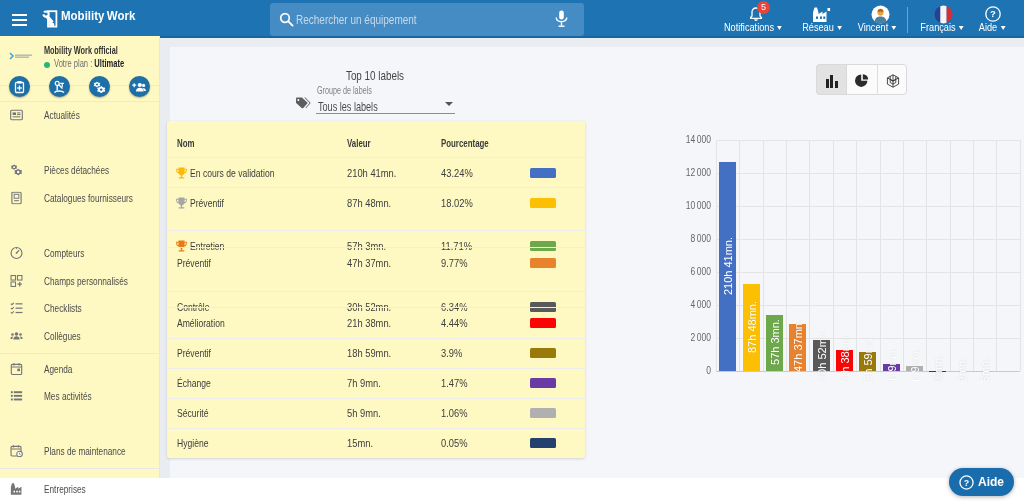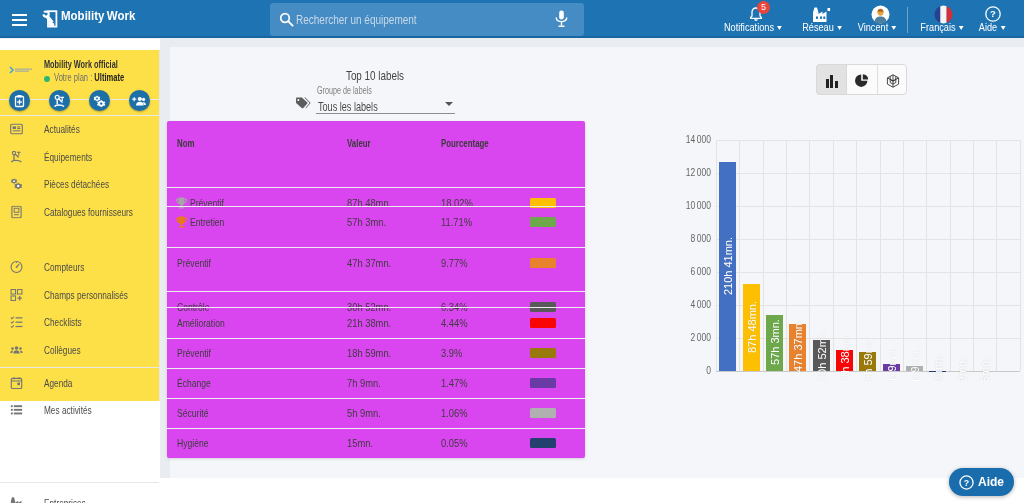--- a/index.html
+++ b/index.html
@@ -3,31 +3,31 @@
 <style>
 *{margin:0;padding:0;box-sizing:border-box}
 html,body{width:1024px;height:503px;overflow:hidden;font-family:"Liberation Sans",sans-serif;background:#fff}
 .abs{position:absolute}
 #page{position:relative;width:1024px;height:503px}
 
 #nav{position:absolute;left:0;top:0;width:1024px;height:40px;background:linear-gradient(#1e73b2 0,#1e73b2 36.5px,#17669f 36.5px,#17669f 38.5px,#e9ecf0 38.5px)}
 #nav .txt{color:#fff;font-size:11.5px;transform:scaleX(.8);transform-origin:center}
 .caret{display:inline-block;width:0;height:0;border-left:3.5px solid transparent;border-right:3.5px solid transparent;border-top:4px solid #fff;vertical-align:middle;margin-left:4px}
 
-#side{position:absolute;left:0;top:50px;width:160px;height:351px;background:#fde047;border-right:1px solid #e4e6e8}
+#side{position:absolute;left:0;top:36px;width:160px;height:442px;background:#fef9c3;border-right:1px solid #e4e6e8}
 .mi{position:absolute;left:0;width:159px;height:27px}
 .mi .lbl{position:absolute;left:44px;top:50%;transform:translateY(-50%) scaleX(.75);transform-origin:left center;font-size:11px;color:#4b4b4b;white-space:nowrap}
 .mi .ic{position:absolute;left:10px;top:50%;transform:translateY(-50%);width:13px;height:13px}
 .cxl{display:inline-block;transform:scaleX(.75);transform-origin:left center;white-space:nowrap}
 .sdiv{position:absolute;left:0;width:159px;border-top:1px solid #e8e8e8}
 
 #main{position:absolute;left:160px;top:40px;width:864px;height:463px;background:#e9ecf0}
 #panel{position:absolute;left:10px;top:7px;width:854px;height:431px;background:#f4f6f9}
 #below{position:absolute;left:0px;top:438px;width:864px;height:25px;background:#fff}
-#card{position:absolute;left:167px;top:121px;width:418px;height:337px;background:#d946ef;border-radius:2px;box-shadow:0 1px 3px rgba(0,0,0,.14)}
+#card{position:absolute;left:167px;top:121px;width:418px;height:337px;background:#fef9c3;border-radius:2px;box-shadow:0 1px 3px rgba(0,0,0,.14)}
 .trow{position:absolute;left:0;width:418px;height:30px;border-top:1px solid #ededed}
 .tname{position:absolute;top:50%;transform:translateY(-50%) scaleX(.78);transform-origin:left center;font-size:11px;color:#3d3d3d;white-space:nowrap}
 .tval{position:absolute;left:180px;top:50%;transform:translateY(-50%) scaleX(.85);transform-origin:left center;font-size:11px;color:#3d3d3d;white-space:nowrap}
 .tpct{position:absolute;left:274px;top:50%;transform:translateY(-50%) scaleX(.85);transform-origin:left center;font-size:11px;color:#3d3d3d;white-space:nowrap}
 .chip{position:absolute;left:363px;top:50%;transform:translateY(-50%);width:26px;height:10px;border-radius:1.5px}
 
 .gv{position:absolute;width:1px;background:#e4e4e4}
 .gh{position:absolute;height:1px;background:#e4e4e4}
 .ylab{position:absolute;width:40px;text-align:right;font-size:10px;color:#666;transform:scaleX(.85);transform-origin:right center}
 .bar{position:absolute}
@@ -152,30 +152,20 @@
 <div class="mi" style="top:65.5px">
 <svg class="ic" viewBox="0 0 15 15">
           <rect x="0.8" y="2" width="13.4" height="11" rx="1.2" fill="none" stroke="#757575" stroke-width="1.3"></rect>
           <rect x="3" y="4.5" width="4" height="3" fill="#757575"></rect>
           <rect x="8.2" y="4.5" width="3.8" height="1.2" fill="#757575"></rect>
           <rect x="8.2" y="6.4" width="3.8" height="1.2" fill="#757575"></rect>
           <rect x="3" y="9" width="9" height="1.2" fill="#757575"></rect>
         </svg>
 <div class="lbl">Actualités</div>
       </div>
-<div class="mi" style="top:93.1px">
-<svg class="ic" viewBox="0 0 15 15">
-          <circle cx="4.6" cy="2.9" r="1.9" fill="none" stroke="#757575" stroke-width="1.2"></circle>
-          <path d="M6.2 4.3 L10 8.1" stroke="#757575" stroke-width="1.5"></path>
-          <path d="M10.1 1.5 L10.1 6 M7.9 2 L12.3 2" stroke="#757575" stroke-width="1.2"></path>
-          <path d="M4.6 4.8 L4.6 11" stroke="#757575" stroke-width="1.5"></path>
-          <path d="M1.5 13.4 C3 10.8 11 10.8 13 13.4" stroke="#757575" stroke-width="1.5" fill="none"></path>
-        </svg>
-<div class="lbl">Équipements</div>
-      </div>
 <div class="mi" style="top:120.7px">
 <svg class="ic" viewBox="0 0 15 15">
           <g transform="translate(4.7 4.2) scale(0.62)">
             <path d="M0 -5.2 L1 -3.9 A4 4 0 0 1 3.4 -2.6 L5 -3 L5.6 -1.3 L4.4 -0.2 A4 4 0 0 1 4.4 0.2 L5.6 1.3 L5 3 L3.4 2.6 A4 4 0 0 1 1 3.9 L0 5.2 L-1 3.9 A4 4 0 0 1 -3.4 2.6 L-5 3 L-5.6 1.3 L-4.4 0.2 A4 4 0 0 1 -4.4 -0.2 L-5.6 -1.3 L-5 -3 L-3.4 -2.6 A4 4 0 0 1 -1 -3.9 Z" fill="#757575"></path>
             <circle cx="0" cy="0" r="1.8" fill="#fff"></circle>
           </g>
           <g transform="translate(9.5 9.9) scale(0.78)">
             <path d="M0 -5.2 L1 -3.9 A4 4 0 0 1 3.4 -2.6 L5 -3 L5.6 -1.3 L4.4 -0.2 A4 4 0 0 1 4.4 0.2 L5.6 1.3 L5 3 L3.4 2.6 A4 4 0 0 1 1 3.9 L0 5.2 L-1 3.9 A4 4 0 0 1 -3.4 2.6 L-5 3 L-5.6 1.3 L-4.4 0.2 A4 4 0 0 1 -4.4 -0.2 L-5.6 -1.3 L-5 -3 L-3.4 -2.6 A4 4 0 0 1 -1 -3.9 Z" fill="#757575"></path>
             <circle cx="0" cy="0" r="1.8" fill="#fff"></circle>
           </g>
@@ -243,20 +233,31 @@
 <div class="mi" style="top:346.6px">
 <svg class="ic" viewBox="0 0 15 15">
           <rect x="1" y="2" width="2.2" height="2.2" fill="#757575"></rect>
           <rect x="4.4" y="2" width="9.6" height="2.2" fill="#757575"></rect>
           <rect x="1" y="6.2" width="2.2" height="2.2" fill="#757575"></rect>
           <rect x="4.4" y="6.2" width="9.6" height="2.2" fill="#757575"></rect>
           <rect x="1" y="10.4" width="2.2" height="2.2" fill="#757575"></rect>
           <rect x="4.4" y="10.4" width="9.6" height="2.2" fill="#757575"></rect>
         </svg>
 <div class="lbl">Mes activités</div>
+      </div>
+<div class="mi" style="top:401.8px">
+<svg class="ic" viewBox="0 0 15 15">
+          <rect x="1.2" y="2.2" width="11.5" height="11" rx="1.2" fill="none" stroke="#757575" stroke-width="1.3"></rect>
+          <line x1="4" y1="0.8" x2="4" y2="3.4" stroke="#757575" stroke-width="1.3"></line>
+          <line x1="9.5" y1="0.8" x2="9.5" y2="3.4" stroke="#757575" stroke-width="1.3"></line>
+          <line x1="1.7" y1="5.2" x2="12.2" y2="5.2" stroke="#757575" stroke-width="1.2"></line>
+          <circle cx="11" cy="11" r="3.2" fill="#fff" stroke="#757575" stroke-width="1.2"></circle>
+          <path d="M11 9.5 L11 11.2 L12.3 11.9" stroke="#757575" stroke-width="1" fill="none"></path>
+        </svg>
+<div class="lbl">Plans de maintenance</div>
       </div>
 <div class="mi" style="top:439.5px">
 <svg class="ic" viewBox="0 0 15 15">
           <path d="M1 14 V5.5 L2.3 1 H4.6 L5.9 5.5 V7.2 L9.5 4.8 V7.2 L13.2 4.8 V14 Z" fill="#757575"></path>
           <rect x="7.2" y="9.5" width="1.8" height="2" fill="#fff"></rect>
           <rect x="10.2" y="9.5" width="1.8" height="2" fill="#fff"></rect>
           <rect x="4" y="9.5" width="1.8" height="2" fill="#fff"></rect>
         </svg>
 <div class="lbl">Entreprises</div>
       </div>
@@ -292,30 +293,39 @@
 <path d="M1.4 3.9 L7 7 L12.6 3.9 M7 7 L7 13.2 M7 0.8 L7 7"></path>
 <path d="M4.2 2.35 L4.2 8.55 L7 10.1 L9.8 8.55 L9.8 2.35"></path>
 <path d="M4.2 5.45 L7 7 L9.8 5.45"></path>
 </g>
       </svg>
 </div>
 <div id="card">
 <div class="abs" style="left:10px;top:16px;font-size:10.5px;font-weight:bold;color:#3b3b3b"><span class="cxl">Nom</span></div>
 <div class="abs" style="left:180px;top:16px;font-size:10.5px;font-weight:bold;color:#3b3b3b"><span class="cxl">Valeur</span></div>
 <div class="abs" style="left:274px;top:16px;font-size:10.5px;font-weight:bold;color:#3b3b3b"><span class="cxl">Pourcentage</span></div>
+<div class="trow" style="top:36.2px">
+<svg class="abs" style="left:7px;top:8px" width="15" height="15" viewBox="0 0 14 13">
+          <path d="M4.2 1 H9.8 V2 H12 V3.4 C12 5 11 6.2 9.55 6.5 C9.1 7.5 8.3 8.2 7.6 8.35 V9.9 H9.6 V11.2 H4.4 V9.9 H6.4 V8.35 C5.7 8.2 4.9 7.5 4.45 6.5 C3 6.2 2 5 2 3.4 V2 H4.2 Z M2.9 3 V3.5 C2.9 4.4 3.3 5.1 4.1 5.4 L4.1 3 Z M11.1 3 H9.9 L9.9 5.4 C10.7 5.1 11.1 4.4 11.1 3.5 Z" fill="#fcb90b"></path>
+        </svg>
+<div class="tname" style="left:23px">En cours de validation</div>
+<div class="tval">210h 41mn.</div>
+<div class="tpct">43.24%</div>
+<div class="chip" style="background:#4470c4"></div>
+</div>
 <div class="trow" style="top:66.2px">
 <svg class="abs" style="left:7px;top:8px" width="15" height="15" viewBox="0 0 14 13">
           <path d="M4.2 1 H9.8 V2 H12 V3.4 C12 5 11 6.2 9.55 6.5 C9.1 7.5 8.3 8.2 7.6 8.35 V9.9 H9.6 V11.2 H4.4 V9.9 H6.4 V8.35 C5.7 8.2 4.9 7.5 4.45 6.5 C3 6.2 2 5 2 3.4 V2 H4.2 Z M2.9 3 V3.5 C2.9 4.4 3.3 5.1 4.1 5.4 L4.1 3 Z M11.1 3 H9.9 L9.9 5.4 C10.7 5.1 11.1 4.4 11.1 3.5 Z" fill="#a6a6a6"></path>
         </svg>
 <div class="tname" style="left:23px">Préventif</div>
 <div class="tval">87h 48mn.</div>
 <div class="tpct">18.02%</div>
 <div class="chip" style="background:#fcbf02"></div>
 </div>
-<div class="trow" style="top:85px">
+<div class="trow" style="top:109px">
 <svg class="abs" style="left:7px;top:8px" width="15" height="15" viewBox="0 0 14 13">
           <path d="M4.2 1 H9.8 V2 H12 V3.4 C12 5 11 6.2 9.55 6.5 C9.1 7.5 8.3 8.2 7.6 8.35 V9.9 H9.6 V11.2 H4.4 V9.9 H6.4 V8.35 C5.7 8.2 4.9 7.5 4.45 6.5 C3 6.2 2 5 2 3.4 V2 H4.2 Z M2.9 3 V3.5 C2.9 4.4 3.3 5.1 4.1 5.4 L4.1 3 Z M11.1 3 H9.9 L9.9 5.4 C10.7 5.1 11.1 4.4 11.1 3.5 Z" fill="#e87b15"></path>
         </svg>
 <div class="tname" style="left:23px">Entretien</div>
 <div class="tval">57h 3mn.</div>
 <div class="tpct">11.71%</div>
 <div class="chip" style="background:#6da84b"></div>
 </div>
 <div class="trow" style="top:126.4px">
 <div class="tname" style="left:10px">Préventif</div>

